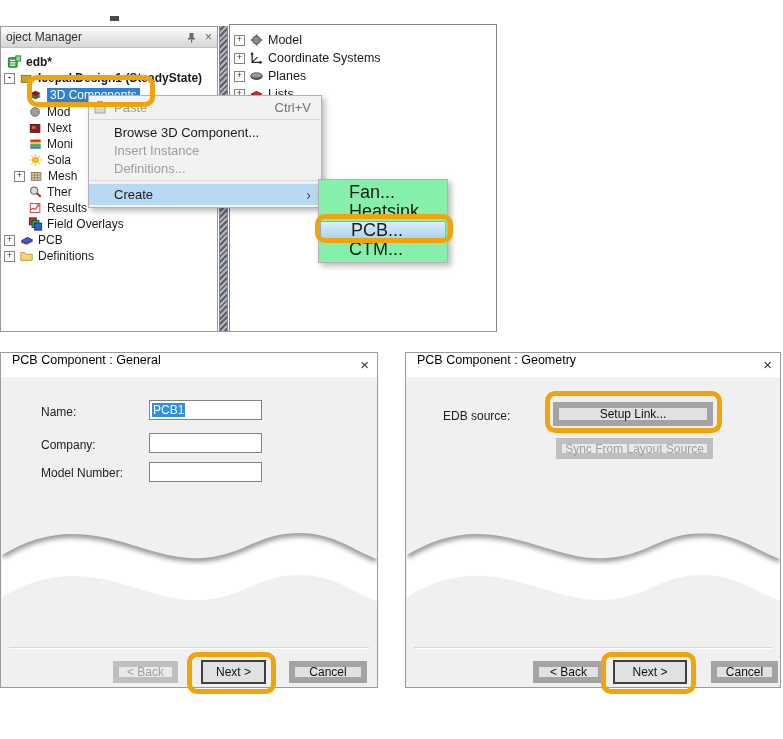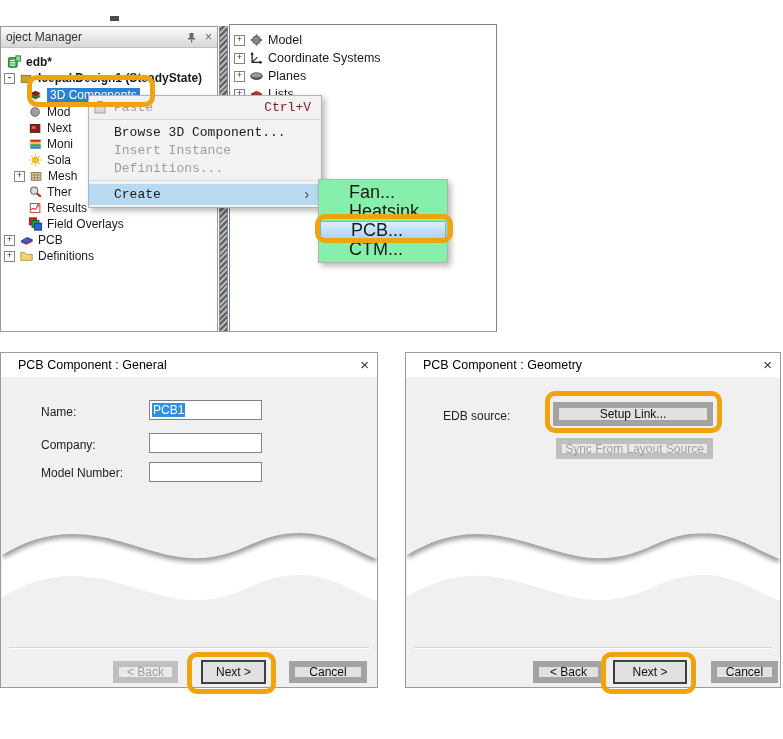--- a/index.html
+++ b/index.html
@@ -34,23 +34,23 @@
             box-sizing:content-box;}
   .ti{width:15px;height:14px;margin-right:4px;flex:none;}
   .sel{background:#2E80D4;color:#fff;padding:0 3px;}
   #model-panel .trow{height:18px;font-size:12.5px;padding-left:4px;}
 
   
   #context-menu{left:88px;top:79px;width:234px;background:#f2f2f2;border:1px solid #b3b3b3;
                 box-shadow:3px 3px 6px rgba(0,0,0,.28);z-index:50;padding:2px 0;
                 font-size:13px;box-sizing:border-box;}
   .mitem{position:relative;height:18px;display:flex;align-items:center;
-         padding-left:25px;padding-right:10px;font-family:Liberation Mono, monospace;}
+         padding-left:25px;padding-right:10px;}
   .mdis{color:#9d9d9d;}
-  .mshort{margin-left:auto;color:#7f1d1d;}
+  .mshort{margin-left:auto;color:#737373;}
   .msep{border-top:1px solid #d9d9d9;margin:3px 1px;}
   .mcreate{background:#B8D9F2;height:21px;}
   .marrow{margin-left:auto;color:#444;font-size:14px;}
   .paste-ico{position:absolute;left:5px;top:3px;}
 
   #create-submenu{left:318px;top:163px;width:130px;background:#86efac;border:1px solid #b3b3b3;
                   box-shadow:3px 3px 6px rgba(0,0,0,.28);z-index:55;padding:3px 0;
                   font-size:18px;box-sizing:border-box;}
   .smitem{height:19px;display:flex;align-items:center;padding-left:30px;}
   .smhl{background:linear-gradient(#dceffb,#a8d2ef);border:1px solid #7ab0dd;
@@ -58,21 +58,21 @@
 
   
   .ring{position:absolute;border:5px solid #F0A30A;border-radius:10px;z-index:100;
         box-sizing:border-box;}
 
   
   .dialog{background:#F0F0F0;border:1px solid #9b9b9b;box-sizing:border-box;}
   #dlg-general{left:0;top:336px;width:378px;height:336px;}
   #dlg-geometry{left:405px;top:336px;width:376px;height:336px;}
   .dlg-title{position:absolute;left:0;top:0;right:0;height:24px;background:#fff;
-             display:flex;align-items:center;padding-left:17px;font-size:12.5px;color:#000;}
+             display:flex;align-items:flex-start;padding-left:11px;font-size:12.5px;color:#000;}
   .dlg-close{position:absolute;top:3px;right:8px;font-size:15px;color:#333;cursor:default;}
   .flabel{position:absolute;font-size:12px;color:#222;}
   .finput{position:absolute;width:113px;height:20px;background:#fff;border:1px solid #828282;
           box-sizing:border-box;font-size:12px;display:flex;align-items:center;padding-left:2px;}
   .seltext{background:#308ee3;color:#fff;padding:0 1px;}
   .btn{position:absolute;height:22px;background:#e1e1e1;border:6px solid #a3a3a3;
        font-size:12px;color:#111;display:flex;align-items:center;justify-content:center;
        box-sizing:border-box;}
   .btn.default{border:2px solid #3f3f3f;}
   .btn.disabled{color:#9f9f9f;border-color:#bfbfbf;background:#e9e9e9;}

